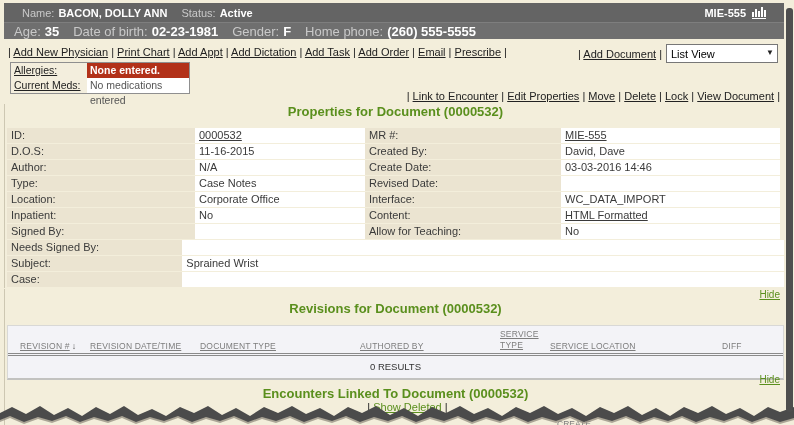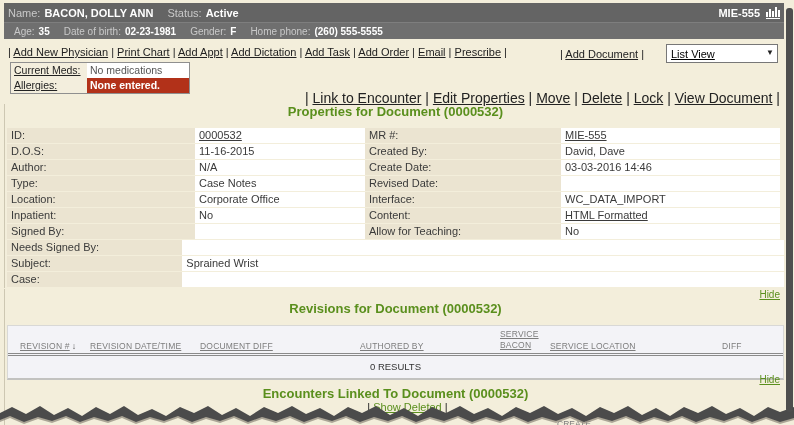--- a/index.html
+++ b/index.html
@@ -1,50 +1,50 @@
 <!DOCTYPE html>
 <html><head>
 <meta charset="utf-8">
 <style>
   * { margin:0; padding:0; box-sizing:border-box; }
   body { font-family:"Liberation Sans", sans-serif; background:#e9e4d2; }
   #app { position:relative; width:794px; height:425px; background:#f3eedb; overflow:hidden; }
 
   
   .banner1 { position:absolute; left:4px; top:3px; width:780px; height:19px; background:#646464;
-             display:flex; align-items:center; font-size:11px; padding:0 4px; color:#c9c9c9; }
+             display:flex; align-items:center; font-size:11px; padding:0 18px; color:#c9c9c9; }
   .banner2 { position:absolute; left:4px; top:22px; width:780px; height:17px; background:#6f6f6f;
-             border-top:1px solid #7e7e7e; display:flex; align-items:center; font-size:10px; padding:0 10px; color:#c9c9c9; }
+             border-top:1px solid #7e7e7e; display:flex; align-items:center; font-size:13px; padding:0 10px; color:#c9c9c9; }
   .banner1 b, .banner2 b { color:#ffffff; font-weight:bold; margin:0 14px 0 4px; }
   .banner-right { margin-left:auto; display:flex; align-items:center; gap:6px; }
   .mr-badge { color:#fff; font-weight:bold; font-size:11px; }
   .chart-icon { display:inline-flex; border-bottom:1px solid #fff; padding-bottom:1px; cursor:pointer; }
 
   
   .toolbar { position:absolute; left:8px; top:46px; font-size:11px; color:#222; white-space:nowrap; }
   .plink { color:#222; text-decoration:underline; cursor:pointer; }
   .pipe-wrap::before { content:"| "; color:#222; }
   .pipe-wrap::after { content:" | "; color:#222; }
   .pipe-mid::after { content:" | "; color:#222; }
-  .adddoc-area { position:absolute; right:16px; top:44px; font-size:11px; display:flex; align-items:center;gap:18px; }
+  .adddoc-area { position:absolute; right:16px; top:44px; font-size:11px; display:flex; align-items:center; }
   .select-wrap { position:relative; display:inline-block; margin-left:4px; }
   .select-wrap select { appearance:none; -webkit-appearance:none; font-family:"Liberation Sans",sans-serif;
-      font-size:11px; width:112px; height:19px; background:#fff; border:1px solid #777; border-radius:0; padding:0 16px 0 4px;text-decoration:underline; }
+      font-size:11px; width:112px; height:19px; background:#fff; border:1px solid #777; border-radius:0; padding:0 16px 0 4px; }
   .select-arrow { position:absolute; right:4px; top:4px; font-size:8px; color:#222; pointer-events:none; }
 
   
   .allergy-box { position:absolute; left:10px; top:62px; width:180px; border:1px solid #8f8f8f; background:#fff; font-size:10.5px; }
   .al-row { display:flex; height:15px; line-height:15px; }
   .al-lab { width:76px; background:#f3eedd; padding-left:3px; }
   .al-lab span { text-decoration:underline; color:#222; cursor:pointer; }
   .al-val-red { flex:1; background:#b23119; color:#fff; font-weight:bold; padding-left:3px; }
   .al-val { flex:1; color:#555; padding-left:3px; background:#fff; }
 
   
-  .doc-actions { position:absolute; right:14px; top:90px; font-size:14px; color:#222; white-space:nowrap; }
+  .doc-actions { position:absolute; right:14px; top:90px; font-size:11px; color:#222; white-space:nowrap; }
 
   
   .section { position:absolute; left:4px; width:780px; border-left:1px solid #cdc7b2; padding-left:2px; }
   .legend { display:flex; align-items:center;flex-direction:column; }
   .legend-title { color:#5a8f1d; font-weight:bold; font-size:13px; white-space:nowrap; }
   .legend-line { flex:1; border-top:1px solid #aaa591; margin:4px 4px 0 6px; }
   .hide-link { color:#5a8f1d; font-size:10px; text-decoration:underline; cursor:pointer; margin-right:4px; align-self:flex-end; padding-bottom:1px; }
   .green-link { color:#5a8f1d; font-size:11px; text-decoration:underline; cursor:pointer; }
   .legend-extra { font-size:11px; color:#5a8f1d; margin-left:24px; white-space:nowrap; }
 
@@ -121,26 +121,26 @@
     <span class="select-wrap">
       <select>
         <option>List View</option>
       </select>
       <span class="select-arrow">▼</span>
     </span>
   </div>
 
   <div class="allergy-box">
     <div class="al-row">
+      <span class="al-lab"><span>Allergies:</span></span>
+      <span class="al-val-red">None entered.</span>
+    </div>
+    <div class="al-row">
       <span class="al-lab"><span>Current Meds:</span></span>
       <span class="al-val">No medications entered</span>
-    </div>
-    <div class="al-row">
-      <span class="al-lab"><span>Allergies:</span></span>
-      <span class="al-val-red">None entered.</span>
     </div>
   </div>
 
   <div class="doc-actions">
     <span class="pipe-wrap"><a class="plink">Link to Encounter</a></span><span class="pipe-mid"><a class="plink">Edit Properties</a></span><span class="pipe-mid"><a class="plink">Move</a></span><span class="pipe-mid"><a class="plink">Delete</a></span><span class="pipe-mid"><a class="plink">Lock</a></span><span class="pipe-mid"><a class="plink">View Document</a></span>
   </div>
 
   <div class="section" style="top:104px;">
     <div class="legend">
       <span class="legend-title">Properties for Document (0000532)</span>
@@ -207,23 +207,23 @@
   <div class="section" style="top:289px;">
     <div class="legend">
       <span class="hide-link">Hide</span>
       <span class="legend-title">Revisions for Document (0000532)</span>
       <span class="legend-line"></span>
     </div>
     <div class="rev-table">
       <div class="rev-head">
         <span class="rcol1"><span class="rh">REVISION #</span><span class="sort-icon">↓</span></span>
         <span class="rcol2"><span class="rh">REVISION DATE/TIME</span></span>
-        <span class="rcol3"><span class="rh">DOCUMENT DIFF</span></span>
+        <span class="rcol3"><span class="rh">DOCUMENT TYPE</span></span>
         <span class="rcol4"><span class="rh">AUTHORED BY</span></span>
-        <span class="rcol5"><span class="rh">SERVICE BACON</span></span>
+        <span class="rcol5"><span class="rh">SERVICE TYPE</span></span>
         <span class="rcol6"><span class="rh">SERVICE LOCATION</span></span>
         <span class="rcol7"><span class="rh" style="text-decoration:none;">DIFF</span></span>
       </div>
       <div class="rev-results">0 RESULTS</div>
     </div>
   </div>
 
   <div class="section" style="top:374px; height:51px;">
     <div class="legend">
       <span class="hide-link">Hide</span>

